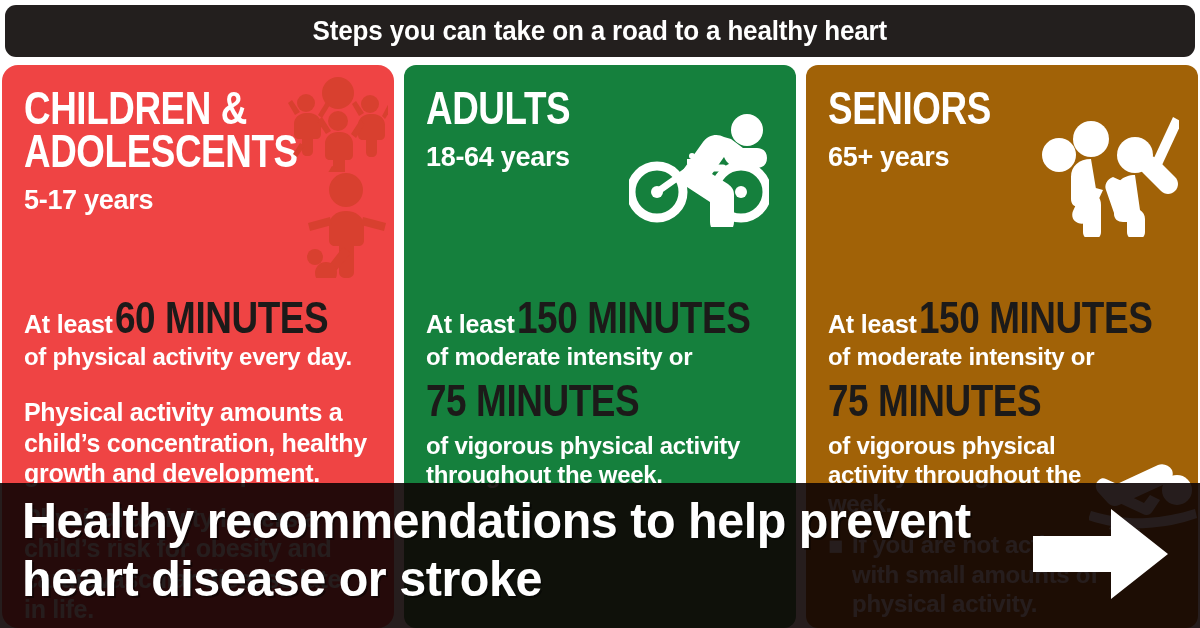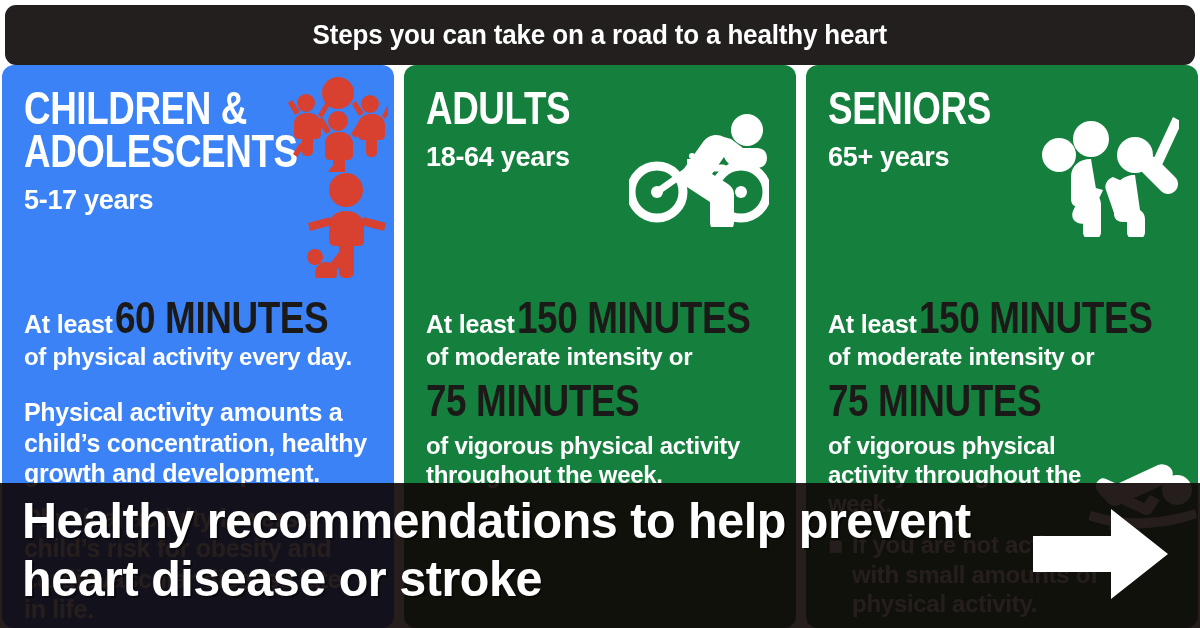--- a/index.html
+++ b/index.html
@@ -16,21 +16,21 @@
     font-family: "Liberation Sans", sans-serif;
     -webkit-font-smoothing: antialiased;
   }
 
   
   #header-bar {
     position: absolute;
     left: 5px;
     top: 5px;
     width: 1190px;
-    height: 60px;
+    height: 52px;
     background: #231f1e;
     border-radius: 11px;
     display: flex;
     align-items: center;
     justify-content: center;
   }
   #header-title {
     color: #ffffff;
     font-size: 28px;
     font-weight: 700;
@@ -193,21 +193,21 @@
 <body>
 
 <div id="stage">
 
   <div id="header-bar">
     <div id="header-title">Steps you can take on a road to a healthy heart</div>
   </div>
 
   <div id="cards">
 
-    <div class="card" style="background:#3b82f6;">
+    <div class="card" style="background:#ef4444;border-radius:16px;">
       <div class="card-title two-line">CHILDREN &amp; ADOLESCENTS</div>
       <div class="card-age">5-17 years</div>
 
       <svg class="icon-abs" style="left:286px; top:12px; width:100px; height:95px;" viewBox="0 0 100 95">
         <g fill="#d8402f">
           <circle cx="50" cy="16" r="16"></circle>
           <circle cx="18" cy="26" r="9"></circle>
           <path d="M18 36 c-7 0 -12 5 -12 11 l0 10 c0 3 2 5 5 5 l3 0 0 12 c0 3 2 5 5 5 l1 0 c3 0 5 -2 5 -5 l0 -12 3 0 c3 0 5 -2 5 -5 l0 -10 c0 -6 -5 -11 -12 -11 z"></path>
           <path d="M7 38 l-7 -12 4 -3 8 12 z"></path>
           <path d="M30 38 l8 -13 4 3 -8 13 z"></path>
@@ -269,21 +269,21 @@
         <div class="rec-line">
           <span class="rec-prefix">At least</span>
           <span class="rec-big">150 MINUTES</span>
         </div>
         <div class="rec-sub">of moderate intensity or</div>
         <div class="rec-big-standalone">75 MINUTES</div>
         <div class="rec-sub" style="margin-top:6px;">of vigorous physical activity throughout the week.</div>
       </div>
     </div>
 
-    <div class="card" style="background:#15803d;">
+    <div class="card" style="background:#a16207;">
       <div class="card-title">SENIORS</div>
       <div class="card-age">65+ years</div>
 
       <svg class="icon-abs" style="left:233px; top:32px; width:140px; height:140px;" viewBox="0 0 140 140">
         <g fill="#ffffff">
           <circle cx="20" cy="58" r="17"></circle>
           <circle cx="52" cy="42" r="18"></circle>
           <path d="M52 62 c-12 0 -20 7 -20 18 l0 22 c0 5 3 8 8 8 l4 0 0 25 c0 5 4 8 9 8 5 0 9 -3 9 -8 l0 -27 c0 -4 -1 -7 -4 -10 z"></path>
           <path d="M46 88 l-12 26 c-2 5 0 10 5 12 5 2 10 0 12 -5 l13 -28 z"></path>
           <circle cx="96" cy="58" r="18"></circle>

